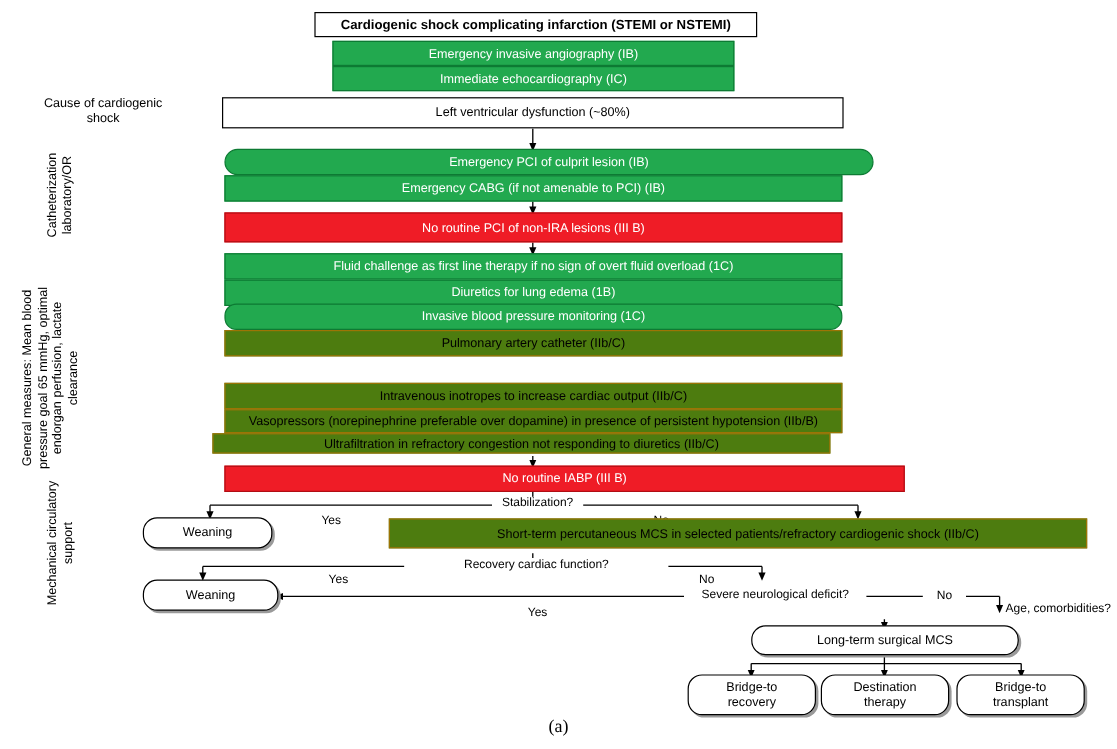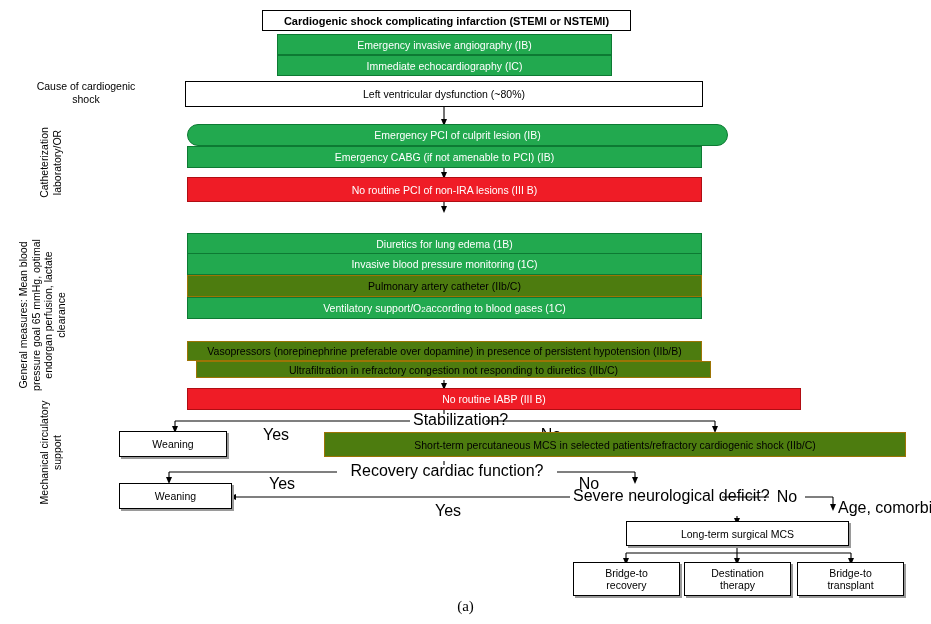--- a/index.html
+++ b/index.html
@@ -7,28 +7,28 @@
   #canvas{position:relative;width:931px;height:624px;background:#fff;overflow:hidden;}
 
   .box{position:absolute;box-sizing:border-box;border:1px solid #1a1a1a;
        display:flex;align-items:center;justify-content:center;text-align:center;
        font-size:10.5px;line-height:12px;color:#000;padding:0 8px;}
   .box.green{background:#22a94f;border-color:#0d7a33;color:#ffffff;}
   .box.red{background:#ef1c26;border-color:#b00d13;color:#ffffff;}
   .box.orange{background:#4d7c0f;border-color:#9c7405;color:#000000;}
   .box.white{background:#ffffff;border:1px solid #000;color:#000;}
   .box.title{font-weight:bold;font-size:11px;border:1.5px solid #000;}
-  .box.shadow{box-shadow:2px 2px 0 #9a9a9a;}
+  .box.shadow{box-shadow:2px 2px 0 #9a9a9a;border-radius:12px;}
   .box .ln{display:block;}
 
   .rot{position:absolute;font-size:10.5px;line-height:12.5px;color:#000;
        text-align:center;transform-origin:50% 50%;}
   .rot.r90{transform:rotate(-90deg);}
 
-  .plain{position:absolute;font-size:16px;line-height:12px;color:#000;
+  .plain{position:absolute;font-size:10px;line-height:12px;color:#000;
          text-align:center;background:#fff;padding:0 3px;white-space:nowrap;}
 
   svg.lines{position:absolute;left:0;top:0;width:931px;height:624px;pointer-events:none;}
 
   .caption{position:absolute;left:0;width:931px;text-align:center;
            font-family:"Liberation Serif",serif;font-size:15px;color:#000;}
   sub{font-size:8px;vertical-align:baseline;position:relative;top:2px;}
 </style>
 </head>
 <body>
@@ -110,33 +110,30 @@
   <div class="box green" style="left:277px;top:34px;width:335px;height:21px;">Emergency invasive angiography (IB)</div>
   <div class="box green" style="left:277px;top:55px;width:335px;height:21px;">Immediate echocardiography (IC)</div>
 
   <div class="box white" style="left:185px;top:81px;width:518px;height:26px;">Left ventricular dysfunction (~80%)</div>
 
   <div class="box green" style="left:187px;top:124px;width:541px;height:22px;border-radius:11px;">Emergency PCI of culprit lesion (IB)</div>
   <div class="box red" style="left:187px;top:177px;width:515px;height:25px;">No routine PCI of non-IRA lesions (III B)</div>
 
   <div class="box green" style="left:187px;top:146px;width:515px;height:22px;">Emergency CABG (if not amenable to PCI) (IB)</div>
 
+  <div class="box green" style="left:187px;top:211px;width:515px;height:22px;">Fluid challenge as first line therapy if no sign of overt fluid overload (1C)</div>
   <div class="box green" style="left:187px;top:233px;width:515px;height:22px;">Diuretics for lung edema (1B)</div>
 
-  <div class="box green" style="left:187px;top:253px;width:515px;height:22px;">Invasive blood pressure monitoring (1C)</div>
+  <div class="box green" style="left:187px;top:253px;width:515px;height:22px;border-radius:10px;">Invasive blood pressure monitoring (1C)</div>
   <div class="box orange" style="left:187px;top:275px;width:515px;height:22px;">Pulmonary artery catheter (IIb/C)</div>
-  <div class="box green" style="left:187px;top:297px;width:515px;height:22px;">
-    <span>Ventilatory support/O</span>
-      <sub>2</sub>
-      <span> according to blood gases (1C)</span>
-  </div>
+  <div class="box orange" style="left:187px;top:319px;width:515px;height:22px;">Intravenous inotropes to increase cardiac output (IIb/C)</div>
   <div class="box orange" style="left:187px;top:341px;width:515px;height:20px;">Vasopressors (norepinephrine preferable over dopamine) in presence of persistent hypotension (IIb/B)</div>
-  <div class="box orange" style="left:196px;top:361px;width:515px;height:17px;">Ultrafiltration in refractory congestion not responding to diuretics (IIb/C)</div>
+  <div class="box orange" style="left:177px;top:361px;width:515px;height:17px;">Ultrafiltration in refractory congestion not responding to diuretics (IIb/C)</div>
 
-  <div class="box red" style="left:187px;top:388px;width:614px;height:22px;">No routine IABP (III B)</div>
+  <div class="box red" style="left:187px;top:388px;width:567px;height:22px;">No routine IABP (III B)</div>
 
   <div class="plain" style="left:410px;top:414px;width:70px;">
     <span>Stabilization?</span>
   </div>
   <div class="plain" style="left:258px;top:429px;width:30px;">Yes</div>
   <div class="plain" style="left:533px;top:429px;width:30px;">No</div>
 
   <div class="box white shadow" style="left:119px;top:431px;width:108px;height:26px;">Weaning</div>
 
   <div class="box orange" style="left:324px;top:432px;width:582px;height:25px;">Short-term percutaneous MCS in selected patients/refractory cardiogenic shock (IIb/C)</div>

